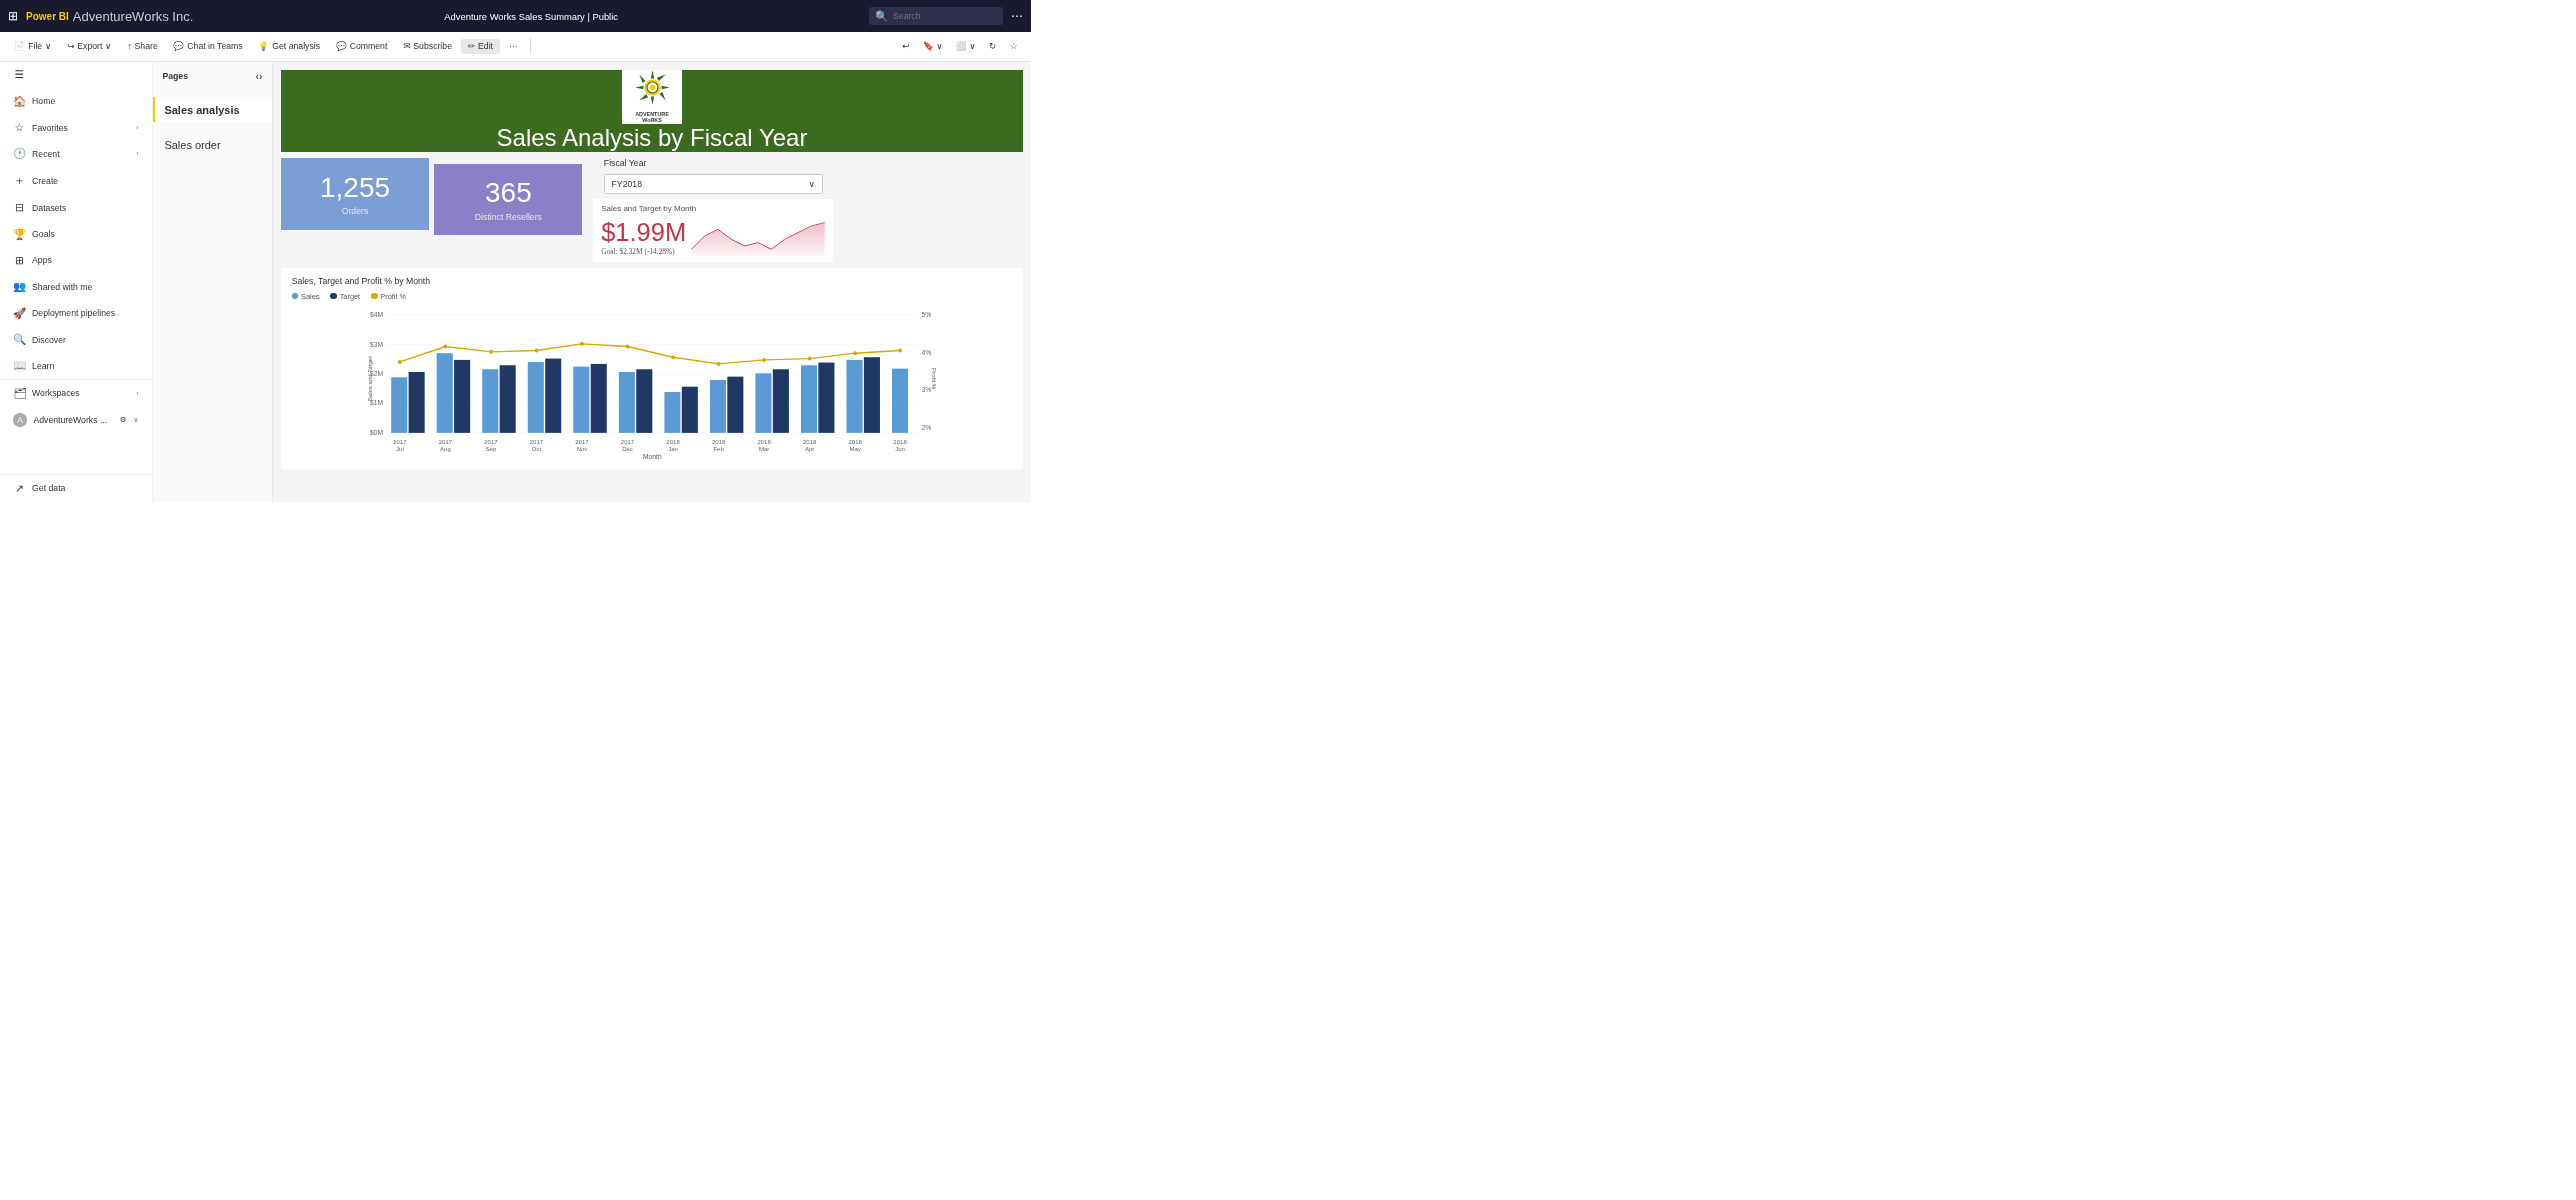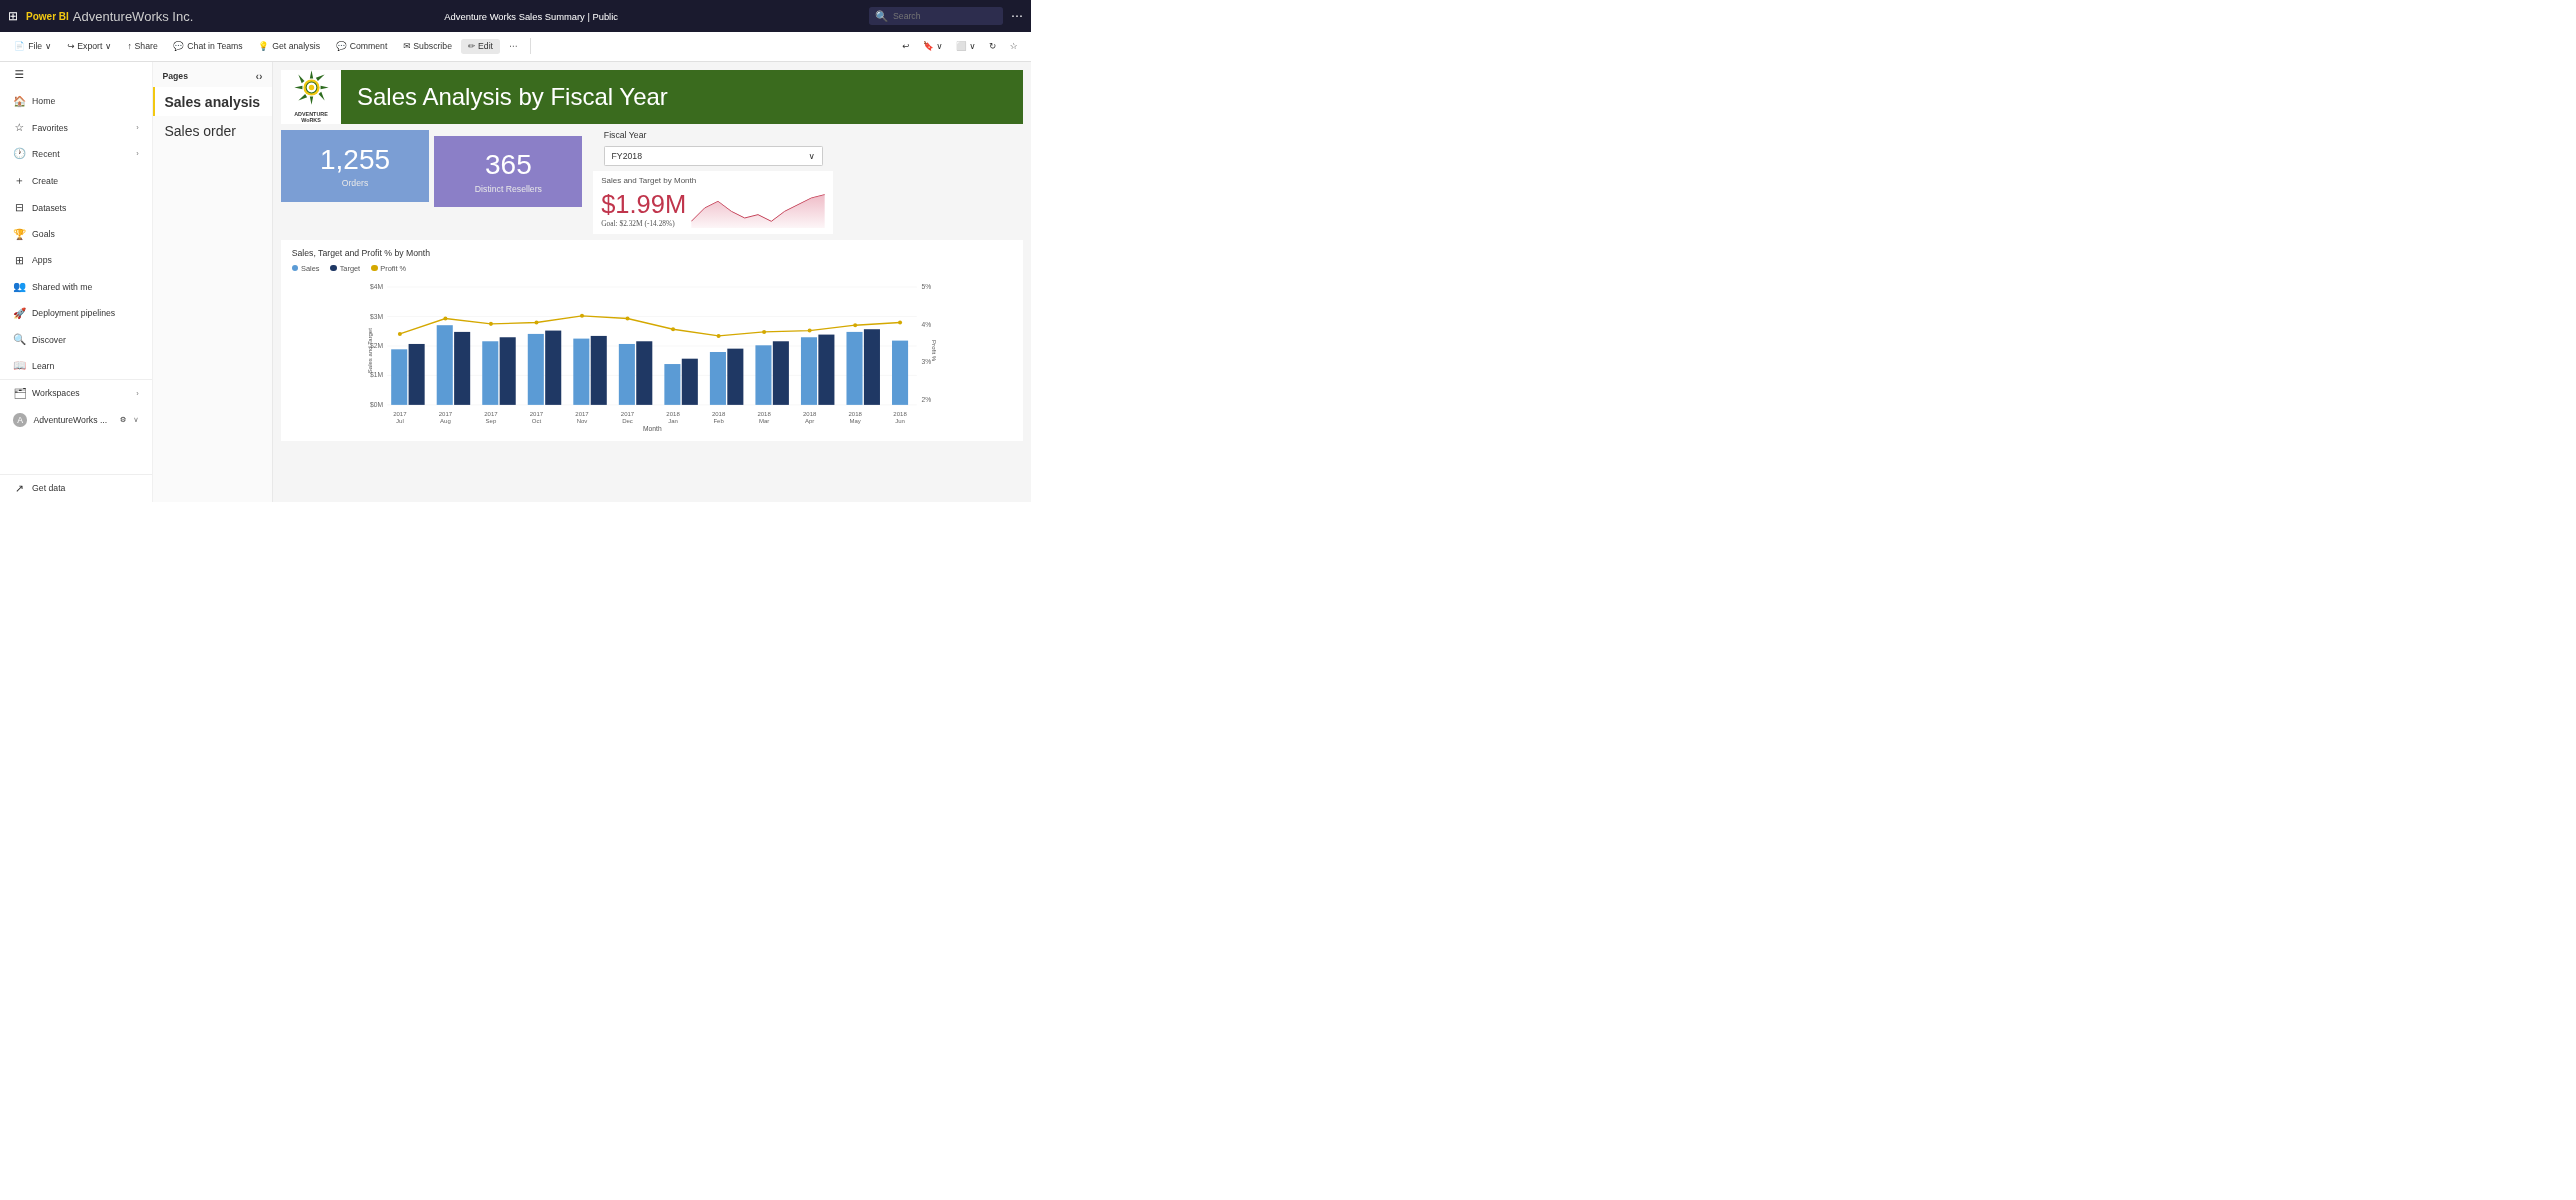--- a/index.html
+++ b/index.html
@@ -65,33 +65,34 @@
     .pages-panel {
       width: 120px; background: #fafafa; border-right: 0.7px solid #e8e8e8;
       flex-shrink: 0; padding: 0;
     }
     .pages-header {
       display: flex; align-items: center; justify-content: space-between;
       padding: 8px 9.4px 5.4px; font-size: 8.7px; font-weight: 600; color: #333;
     }
     .pages-collapse { cursor: pointer; font-size: 10.7px; color: #555; }
     .page-item {
-      padding: 6.7px 9.4px; cursor: pointer; font-size: 14px; color: #333;
+      padding: 6.7px 9.4px; cursor: pointer; font-size: 11px; color: #333;
       border-left: 2px solid transparent;
+      margin-top: 10px;
     }
     .page-item.active {
       border-left: 2px solid #f2c811; background: #fff; font-weight: 600;
     }
 
     
     .report-canvas { flex: 1; background: #f5f5f5; overflow-y: auto; padding: 8px; }
 
     
     .report-header {
-      display: flex; align-items: center; background: #3a6b1e; margin-bottom: 6.7px;
+      display: flex; align-items: center; background: #3a6b1e; margin-bottom: 6.7px; flex-direction: column;
     }
     .report-logo-box {
       background: #fff; padding: 5.4px 8px; display: flex; align-items: center; justify-content: center;
       min-width: 60px; height: 54px;
     }
     .aw-logo { text-align: center; }
     .aw-logo .aw-text { font-size: 6px; font-weight: 700; color: #333; line-height: 1.2; }
     .report-title-banner {
       padding: 0 16px; color: #fff; font-size: 24px; font-weight: 300;
     }

